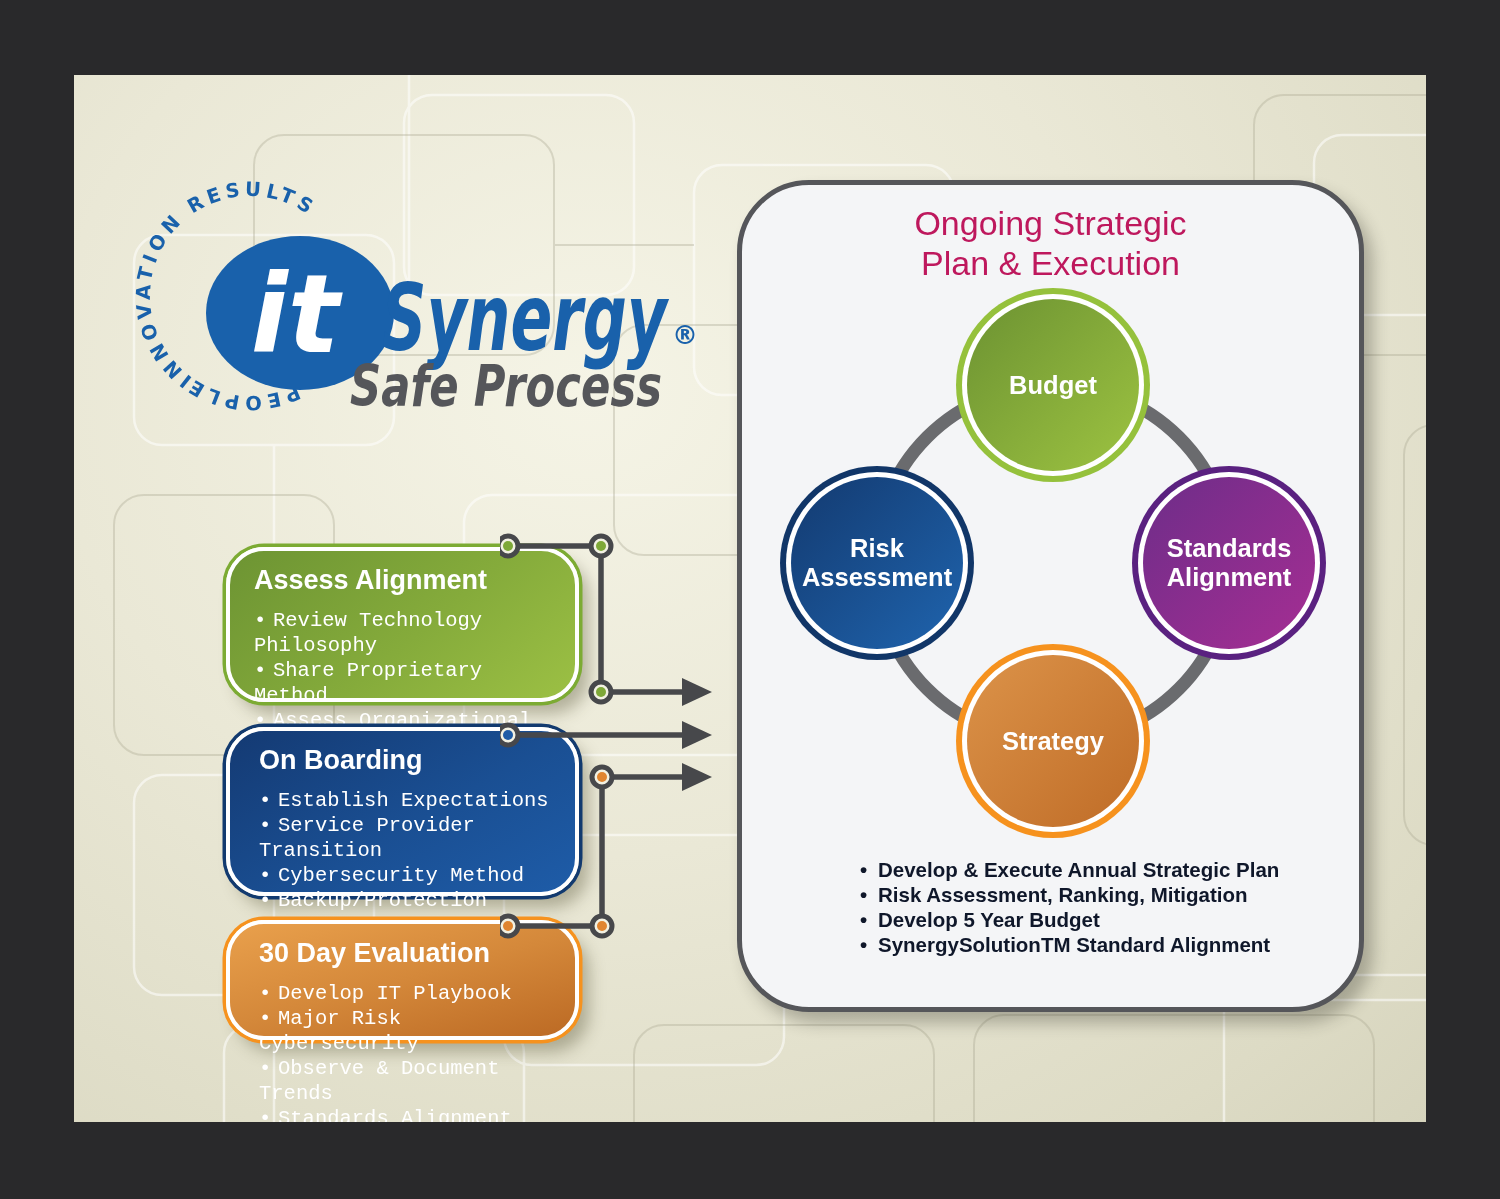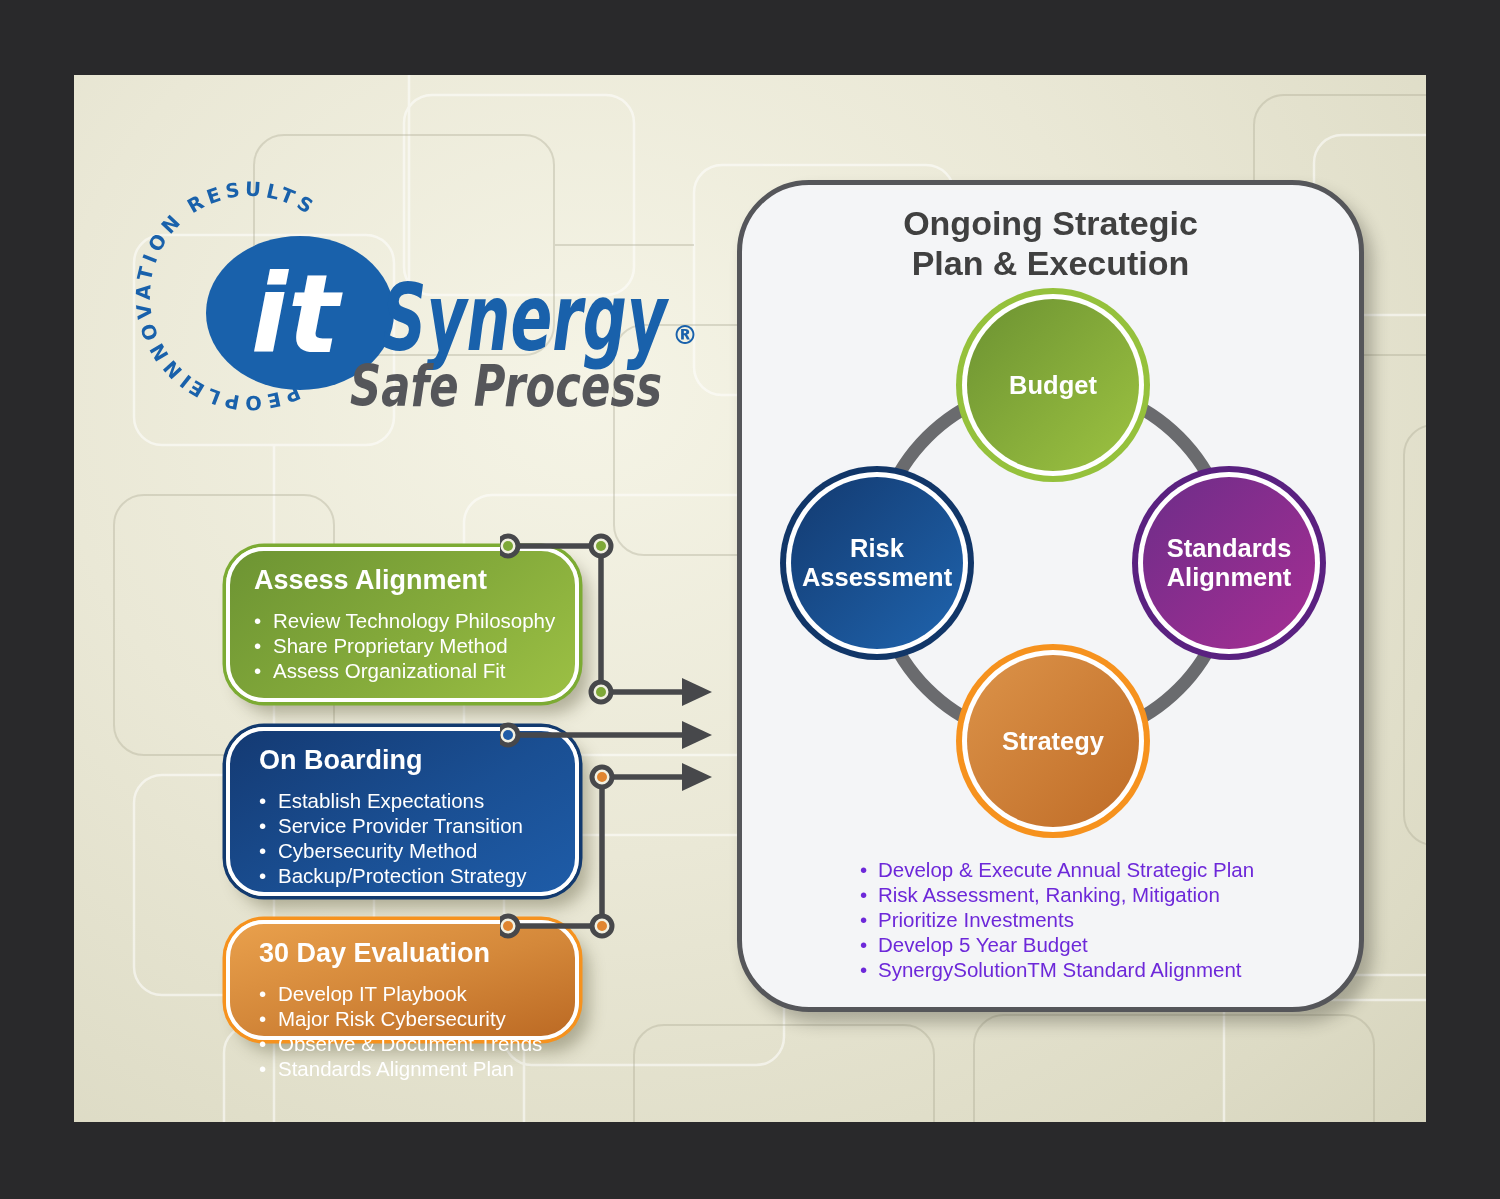--- a/index.html
+++ b/index.html
@@ -22,21 +22,21 @@
   .brand-name{font-family:"DejaVu Sans",sans-serif;font-weight:bold;font-style:italic;font-size:92px;fill:#1961ab;}
   .brand-reg{font-family:"DejaVu Sans",sans-serif;font-weight:bold;font-size:26px;fill:#1961ab;}
   .brand-tagline{font-family:"DejaVu Sans",sans-serif;font-weight:bold;font-style:italic;font-size:57px;fill:#55565a;}
   
   .pbox{
     position:absolute;left:152px;width:353px;box-sizing:border-box;
     border:4px solid #ffffff;border-radius:38px;
     padding:13px 10px 0 29px;z-index:2;
   }
   .pbox h2{margin:0;font-size:27px;line-height:32px;color:#fff;font-weight:bold;}
-  .pbox ul{margin:12px 0 0 0;padding:0;list-style:none;}
+  .pbox ul{margin:12px 0 0 0;padding:0;list-style:none;font-family:Liberation Mono, monospace;}
   .pbox li{font-size:20.5px;line-height:25px;color:#fff;font-weight:normal;}
   .pbox li::before{content:"•";display:inline-block;width:19px;}
   .pbox-green{top:472px;height:155px;
     background:linear-gradient(140deg,#6d9433 0%,#85ab3b 55%,#9cc044 100%);
     box-shadow:0 0 0 3.5px #7cab33, 10px 12px 16px rgba(70,65,35,.35);padding-left:24px;}
   .pbox-blue{top:652px;height:169px;
     background:linear-gradient(150deg,#143a73 0%,#1a4f93 55%,#1e5ca8 100%);
     box-shadow:0 0 0 3.5px #123a6f, 10px 12px 16px rgba(70,65,35,.35);}
   .pbox-orange{top:845px;height:120px;
     background:linear-gradient(165deg,#e9a04c 0%,#d4883a 50%,#bc6a24 100%);
@@ -47,26 +47,26 @@
   .cnode{fill:#f2f1e2;stroke:#47484b;stroke-width:5;}
   .chead{fill:#47484b;stroke:none;}
   
   .panel{
     position:absolute;left:737px;top:180px;width:627px;height:832px;box-sizing:border-box;
     background:#f4f5f7;border:5px solid #55565a;border-radius:72px;
     box-shadow:9px 11px 16px rgba(40,40,30,.3);z-index:3;
   }
   .panel-title{
     position:absolute;top:18px;left:0;right:0;text-align:center;z-index:2;
-    color:#404040;font-size:34px;line-height:40px;font-weight:bold;
+    color:#be185d;font-size:34px;line-height:40px;font-weight:normal;
   }
   .cycle-svg{position:absolute;left:0;top:0;z-index:1;}
   .circle-label{font-family:"Liberation Sans",sans-serif;font-weight:bold;font-size:25.5px;fill:#ffffff;text-anchor:middle;}
   .panel-bullets{position:absolute;left:118px;top:672px;margin:0;padding:0;list-style:none;z-index:2;}
-  .panel-bullets li{font-size:20.5px;line-height:25px;color:#6d28d9;font-weight:normal;}
+  .panel-bullets li{font-size:20.5px;line-height:25px;color:#0f172a;font-weight:bold;}
   .panel-bullets li::before{content:"•";display:inline-block;width:18px;}
 </style>
 </head>
 <body>
 
 <div class="canvas">
 
   <svg class="pattern" width="1352" height="1047" viewBox="0 0 1352 1047">
     <g fill="none" stroke="#ffffff" stroke-width="2.5" opacity="0.55">
       <rect x="60" y="160" width="260" height="210" rx="28"></rect>
@@ -239,19 +239,18 @@
         <circle cx="311" cy="556" r="97" fill="#f6921e"></circle>
         <circle cx="311" cy="556" r="91" fill="#ffffff"></circle>
         <circle cx="311" cy="556" r="86" fill="url(#gradOrange)"></circle>
         <text class="circle-label" x="311" y="565">Strategy</text>
       </g>
     </svg>
 
     <ul class="panel-bullets">
       <li>Develop &amp; Execute Annual Strategic Plan</li>
       <li>Risk Assessment, Ranking, Mitigation</li>
-      <li>Prioritize Investments</li>
       <li>Develop 5 Year Budget</li>
       <li>SynergySolutionTM Standard Alignment</li>
     </ul>
   </div>
 
 </div>
 
 </body></html>

